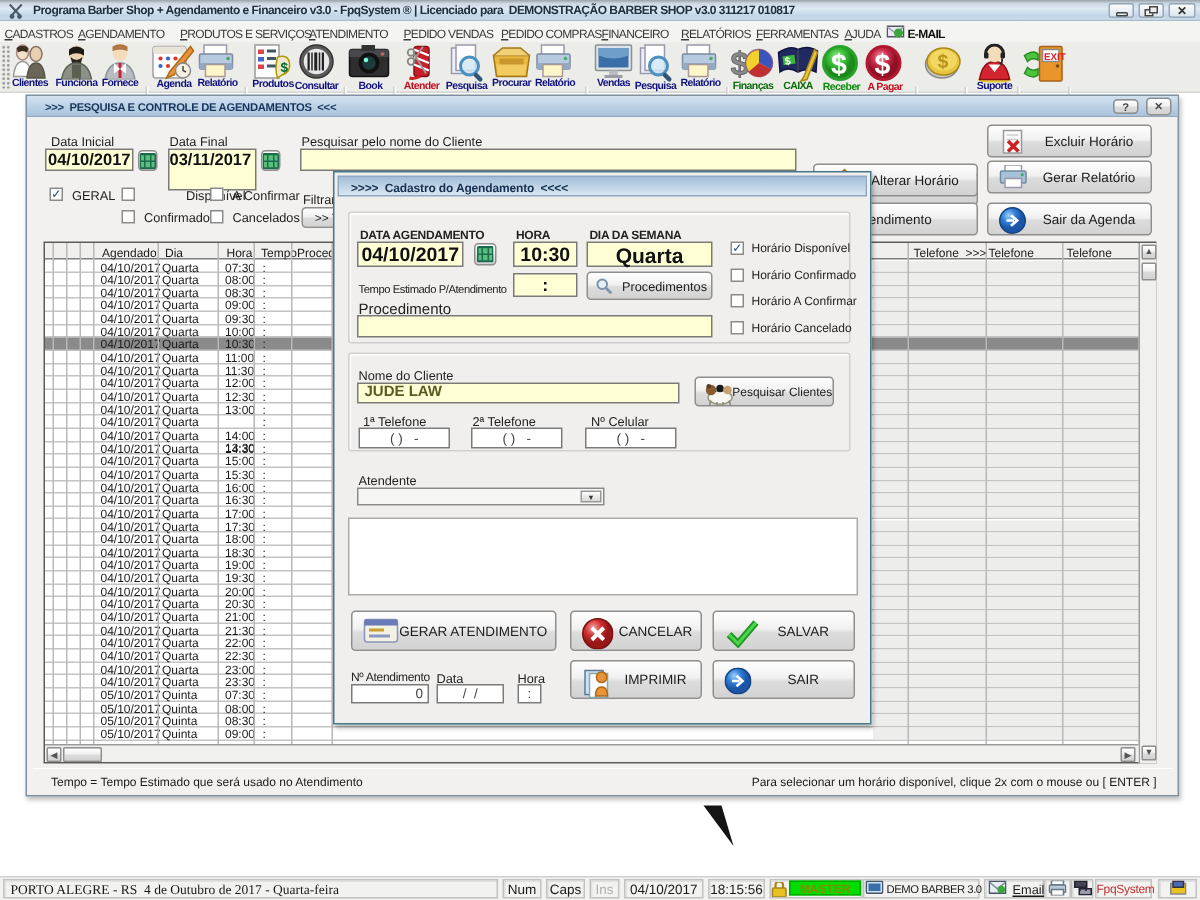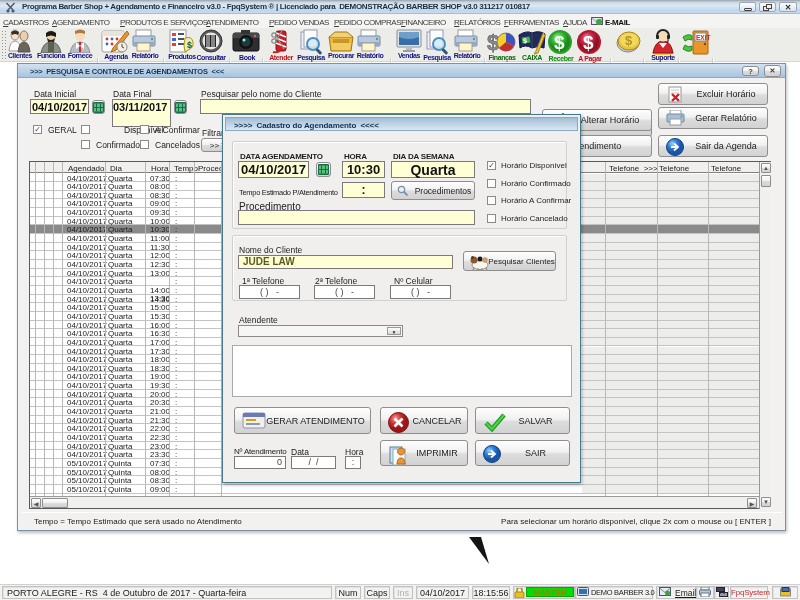--- a/index.html
+++ b/index.html
@@ -812,21 +812,21 @@
           <path d="M5 9 h5 M8 5.5 L12 9 L8 12.5" stroke="#fff" stroke-width="1.8" fill="none"></path>
         </svg></span>
       <span style="position:absolute;left:28px;right:2px;text-align:center;">SAIR</span>
     </div>
 </div>
 <svg class="abs" style="left:466px;top:536px;" width="30" height="34">
     <polygon points="3,1 15,1 23,28" fill="#141414"></polygon>
   </svg>
 <div class="abs" style="left:0;top:584px;width:800px;height:16px;background:#f2f2f0;border-top:1px solid #d0d0d0;">
 <div class="sbp" style="left:2px;width:330px;">
-      <span style="margin-left:4px;">PORTO ALEGRE - RS&nbsp; 4 de Outubro de 2017 - Quarta-feira</span>
+      <span style="margin-left:4px;font-family:Liberation Serif, serif;">PORTO ALEGRE - RS&nbsp; 4 de Outubro de 2017 - Quarta-feira</span>
     </div>
 <div class="sbp" style="left:335px;width:26px;">
       <span style="margin:0 auto;">Num</span>
     </div>
 <div class="sbp" style="left:364px;width:26px;">
       <span style="margin:0 auto;">Caps</span>
     </div>
 <div class="sbp" style="left:393px;width:20px;">
       <span style="margin:0 auto;color:#b0b0b0;">Ins</span>
     </div>

